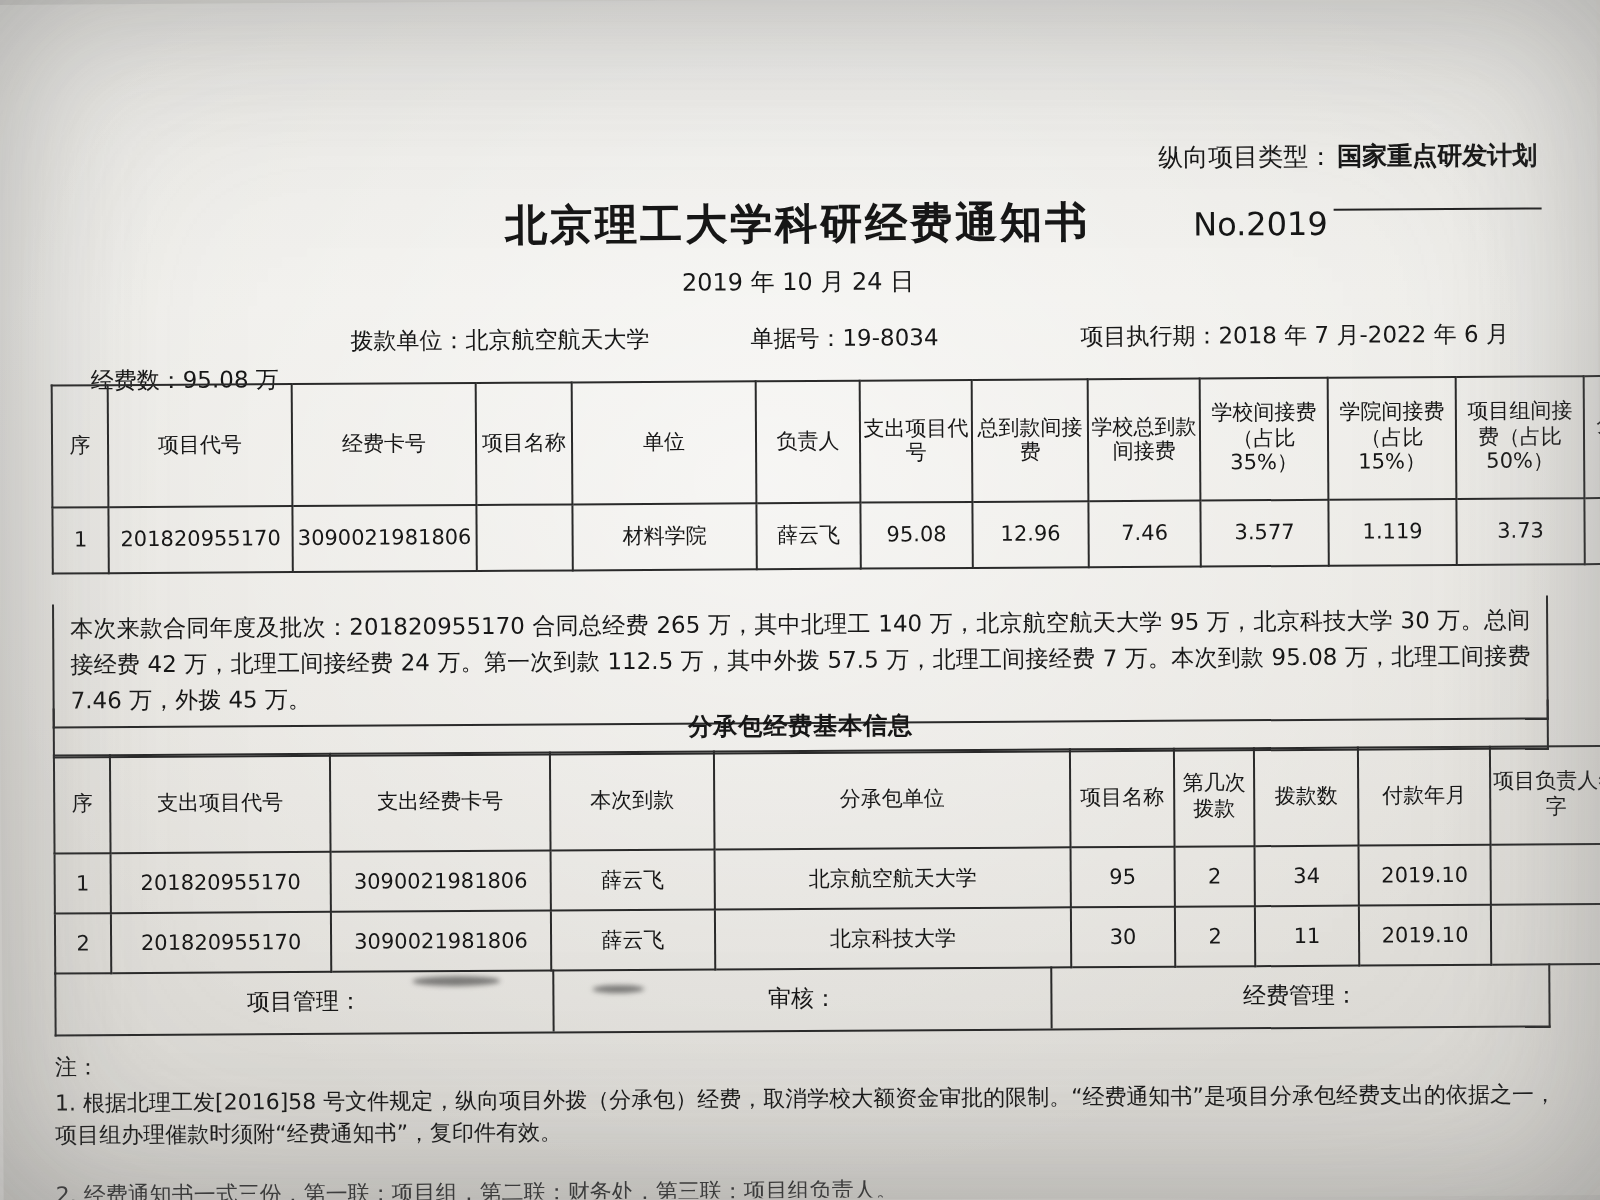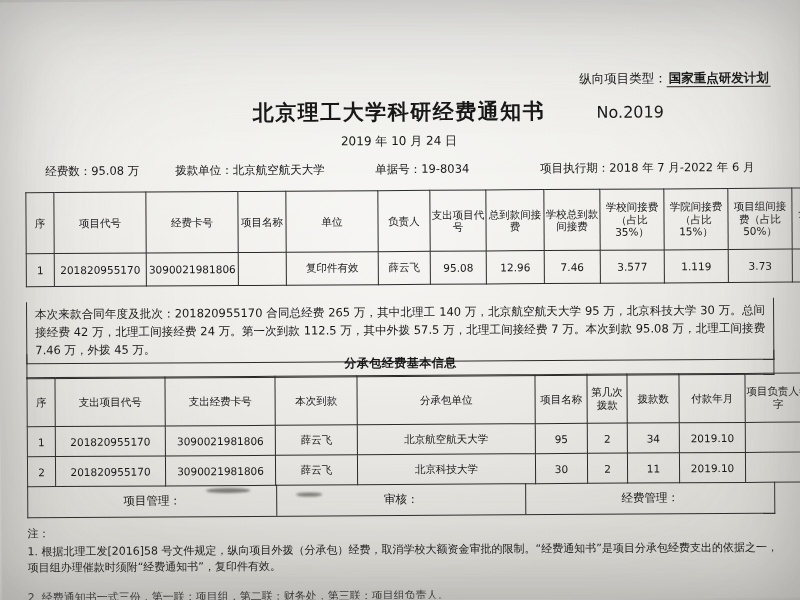--- a/index.html
+++ b/index.html
@@ -46,21 +46,21 @@
 
   .proj-type {
     position: absolute;
     right: 28px;
     top: 72px;
     font-size: 12.5px;
     white-space: nowrap;
   }
   .proj-type .val {
     border-bottom: 1px solid #222;
-    padding: 0 2px 1px 2px;
+    padding: 0 2px 19px 2px;
     font-weight: bold;
   }
   .title {
     position: absolute;
     left: 0; right: 0;
     top: 98px;
     text-align: center;
     font-size: 21px;
     letter-spacing: 1.5px;
     font-weight: bold;
@@ -81,21 +81,21 @@
   .metarow {
     position: absolute;
     left: 46px;
     right: 30px;
     top: 162px;
     font-size: 11.5px;
     display: flex;
     gap: 0px;
     white-space: nowrap;
   }
-  .metarow .m1 { width: 130px; }
+  .metarow .m1 { width: 130px; margin-top: 19px; }
   .metarow .m2 { width: 200px; }
   .metarow .m3 { width: 165px; }
   .metarow .m4 { flex: 1; }
 
   table {
     border-collapse: collapse;
     font-size: 10.5px;
     width: 100%;
     table-layout: fixed;
   }
@@ -256,21 +256,21 @@
           <th>项目组间接费（占比 50%）</th>
           <th>分承包数</th>
         </tr>
       </thead>
       <tbody>
         <tr>
           <td>1</td>
           <td>201820955170</td>
           <td>3090021981806</td>
           <td></td>
-          <td>复印件有效</td>
+          <td>材料学院</td>
           <td>薛云飞</td>
           <td>95.08</td>
           <td>12.96</td>
           <td>7.46</td>
           <td>3.577</td>
           <td>1.119</td>
           <td>3.73</td>
           <td>45</td>
         </tr>
       </tbody>

